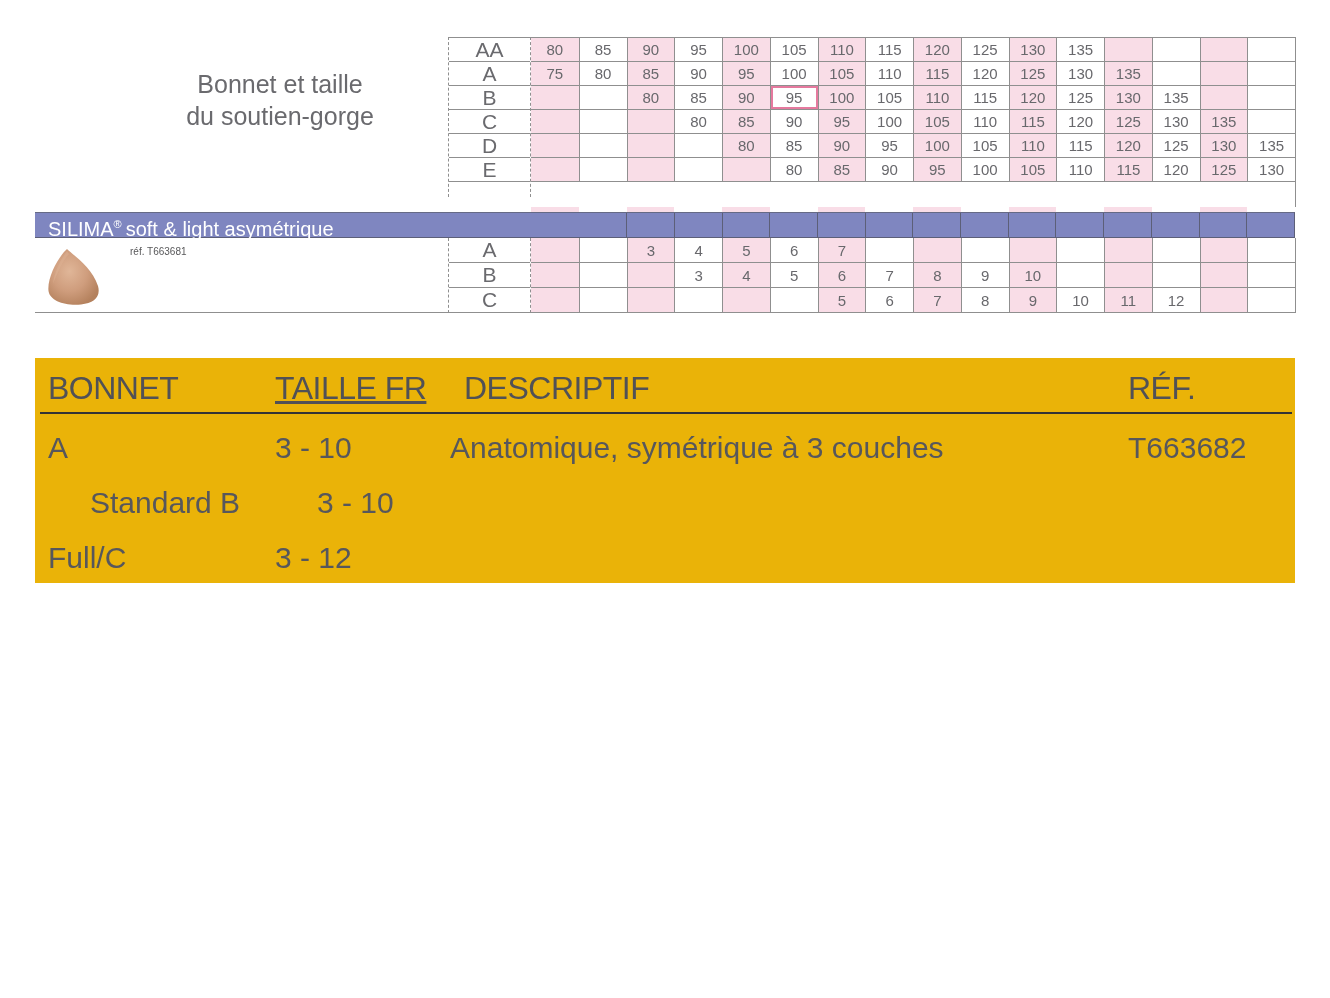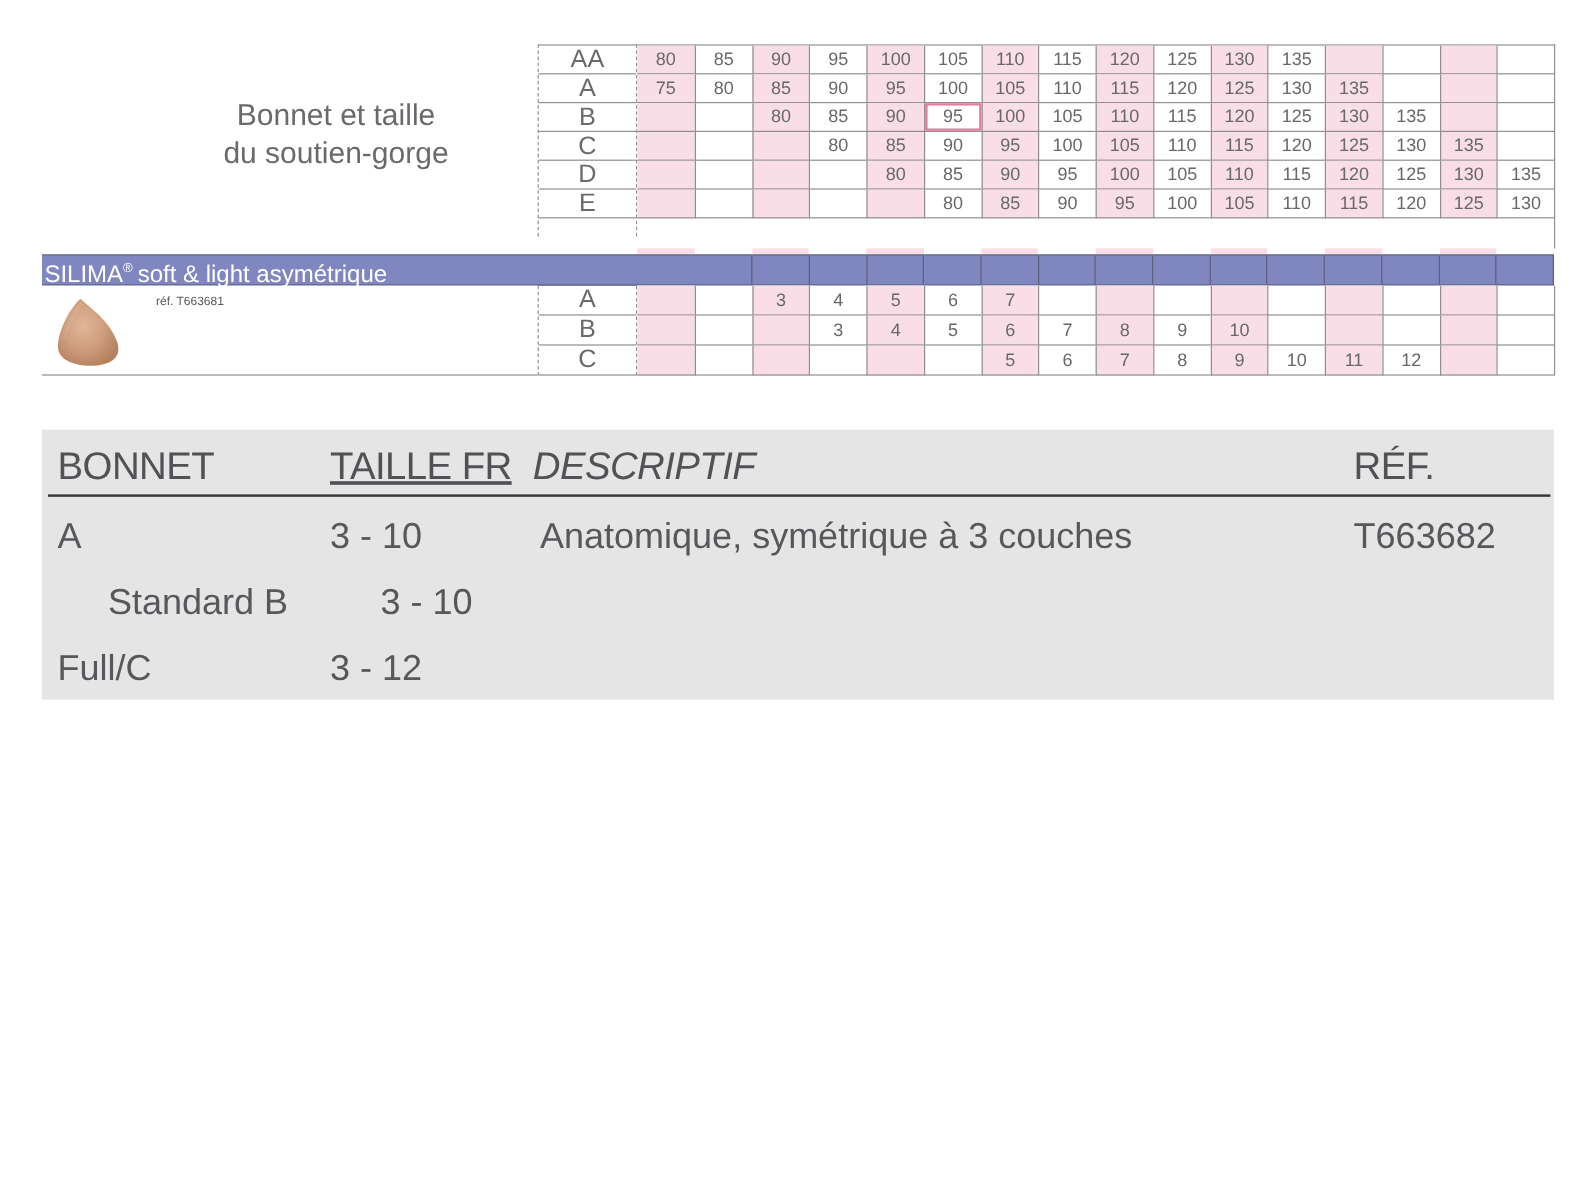--- a/index.html
+++ b/index.html
@@ -1,21 +1,21 @@
 <!DOCTYPE html>
 <html><head>
 <meta charset="utf-8">
 <style>
   * { margin:0; padding:0; box-sizing:border-box; }
   html,body { width:1330px; height:998px; background:#ffffff;
     font-family:"Liberation Sans", sans-serif; }
   #page { position:relative; width:1330px; height:998px; background:#fff; overflow:hidden; }
 
   
-  .chart-title { position:absolute; left:150px; top:80px; width:260px;
+  .chart-title { position:absolute; left:150px; top:68px; width:260px;
     text-align:center; font-size:25px; line-height:32px; color:#6a6a6e; }
 
   .label-col { position:absolute; left:448px; width:83px;
     border-left:1px dashed #8f8f8f; border-right:1px dashed #8f8f8f; background:transparent; }
   .label-col.topgrid { top:37px; height:160px; border-top:1px solid #8f8f8f; }
   .label-col.abcgrid { top:238px; height:75px; }
   .lab { text-align:center; color:#6a6a6e; }
   .topgrid .lab { height:24px; line-height:23px; font-size:21px; border-bottom:1px solid #8f8f8f; }
   .abcgrid .lab { height:25px; line-height:24px; font-size:21px; border-bottom:1px solid #8f8f8f; }
 
@@ -31,34 +31,34 @@
   .cell.pk { background:#f9dde7; }
   .cell.hl { box-shadow:inset 0 0 0 2px #e5799e; }
 
   .stripe { position:absolute; top:182px; height:30px; background:#f9dde7; }
 
   
   #silima-bar { position:absolute; left:35px; top:212px; width:1260px; height:26px;
     background:#7f86c0; display:flex;
     border-top:1px solid #666a85; border-bottom:1px solid #5c5f78; border-right:1px solid #5c5f78; }
   .pleft { width:592px; height:100%; color:#ffffff; font-size:20px; line-height:23px;
-    padding-left:2px; white-space:nowrap; }
+    padding-left:13px; white-space:nowrap; }
   .pleft sup { font-size:11px; margin-right:4px; }
   .pcell { width:47.75px; height:100%; border-left:1px solid #5c5f78; }
 
   #product-cell { position:absolute; left:35px; top:238px; width:413px; height:75px;
     background:#fff; border-bottom:1px solid #8f8f8f; }
   #product-ref { position:absolute; left:95px; top:8px; font-size:10px; color:#58585a; }
   #prosthesis { position:absolute; left:8px; top:8px; }
 
   
   #info-table { position:absolute; left:35px; top:358px; width:1260px; height:225px;
-    background:#e5e5e5; color:#57575c; }
+    background:#eab308; color:#57575c; }
   .ih { position:absolute; top:12px; font-size:32px; letter-spacing:-0.5px; color:#515156; }
-  .ih.h0 { left:13px; } .ih.h1 { left:240px;text-decoration:underline; } .ih.h2 { left:409px;font-style:italic; } .ih.h3 { left:1093px; }
+  .ih.h0 { left:13px; } .ih.h1 { left:240px;text-decoration:underline; } .ih.h2 { left:429px; } .ih.h3 { left:1093px; }
   #hdr-line { position:absolute; left:5px; top:54px; width:1252px; height:2px; background:#333336; }
   .irow { position:absolute; left:0; width:100%; height:45px; }
   .irow .ic { position:absolute; top:6px; font-size:30px; white-space:nowrap; }
   .ic.c0 { left:13px; } .ic.c1 { left:240px; } .ic.c2 { left:415px; } .ic.c3 { left:1093px; }
 </style>
 </head>
 <body>
 
 <div id="page">
 

